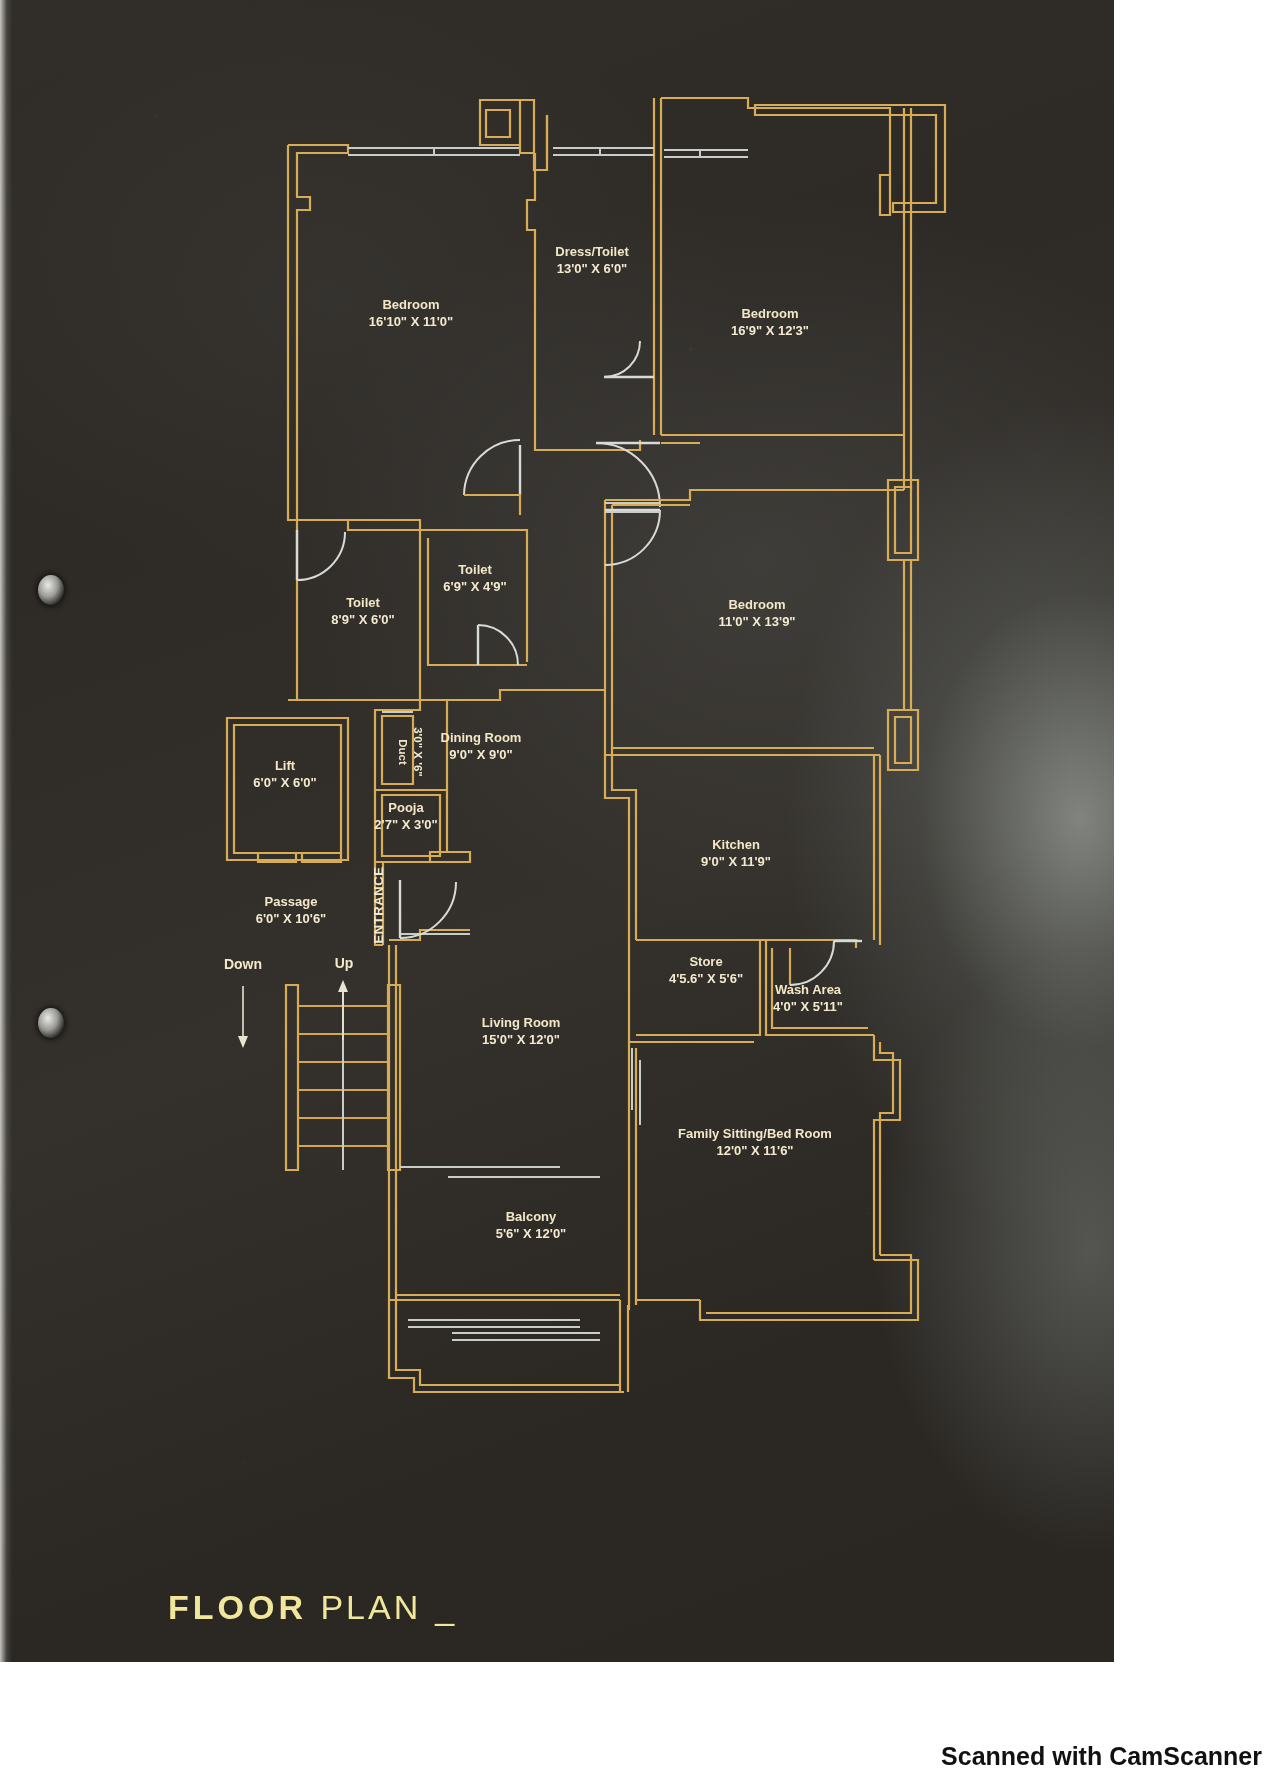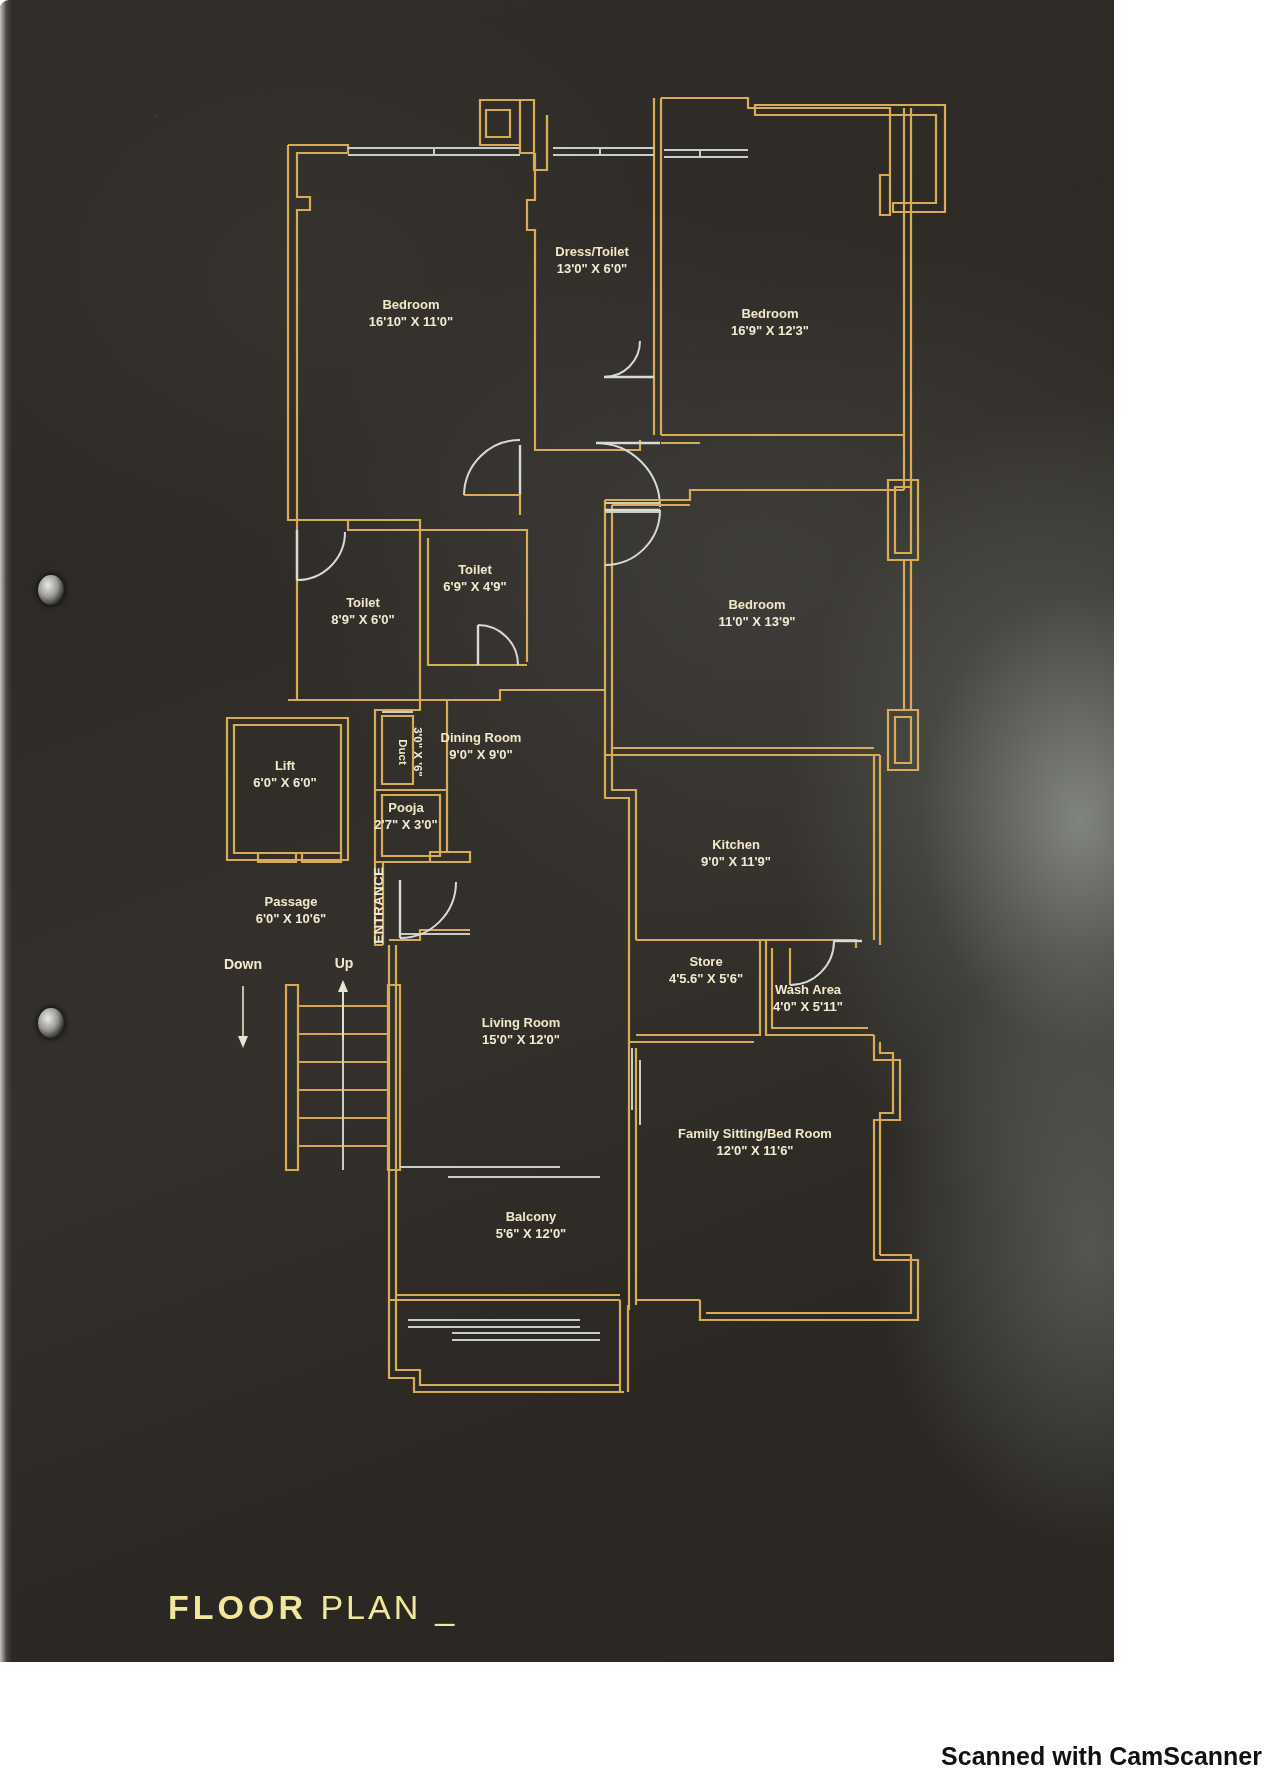--- a/index.html
+++ b/index.html
@@ -7,21 +7,20 @@
     padding: 0;
     background: #ffffff;
   }
   #page {
     position: relative;
     width: 1280px;
     height: 1785px;
     overflow: hidden;
     background: #ffffff;
     font-family: "Liberation Sans", sans-serif;
-    border-radius: 9px;
   }
   
   #sheet {
     position: absolute;
     left: 0;
     top: 0;
     width: 1114px;
     height: 1662px;
     background:
       radial-gradient(ellipse 420px 600px at 1080px 820px, rgba(205,215,210,0.50) 0%, rgba(140,150,148,0.18) 38%, rgba(0,0,0,0) 70%),

